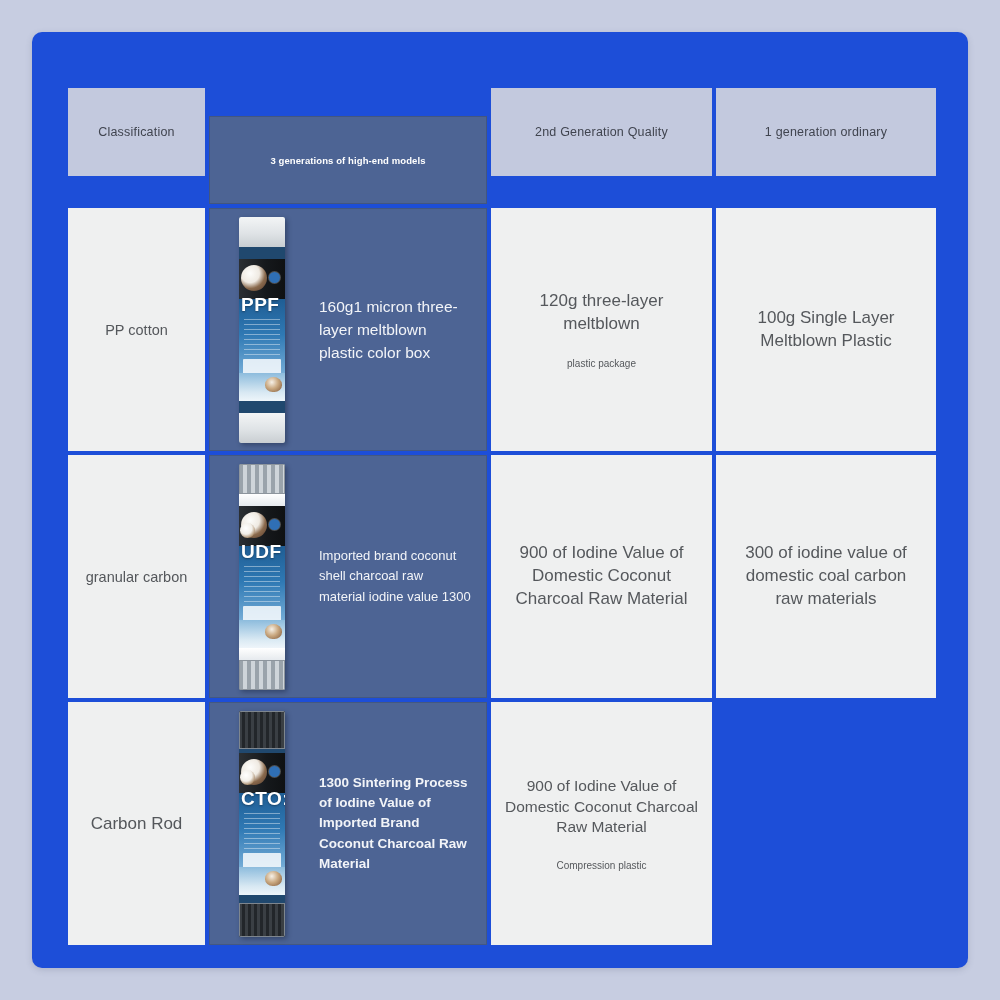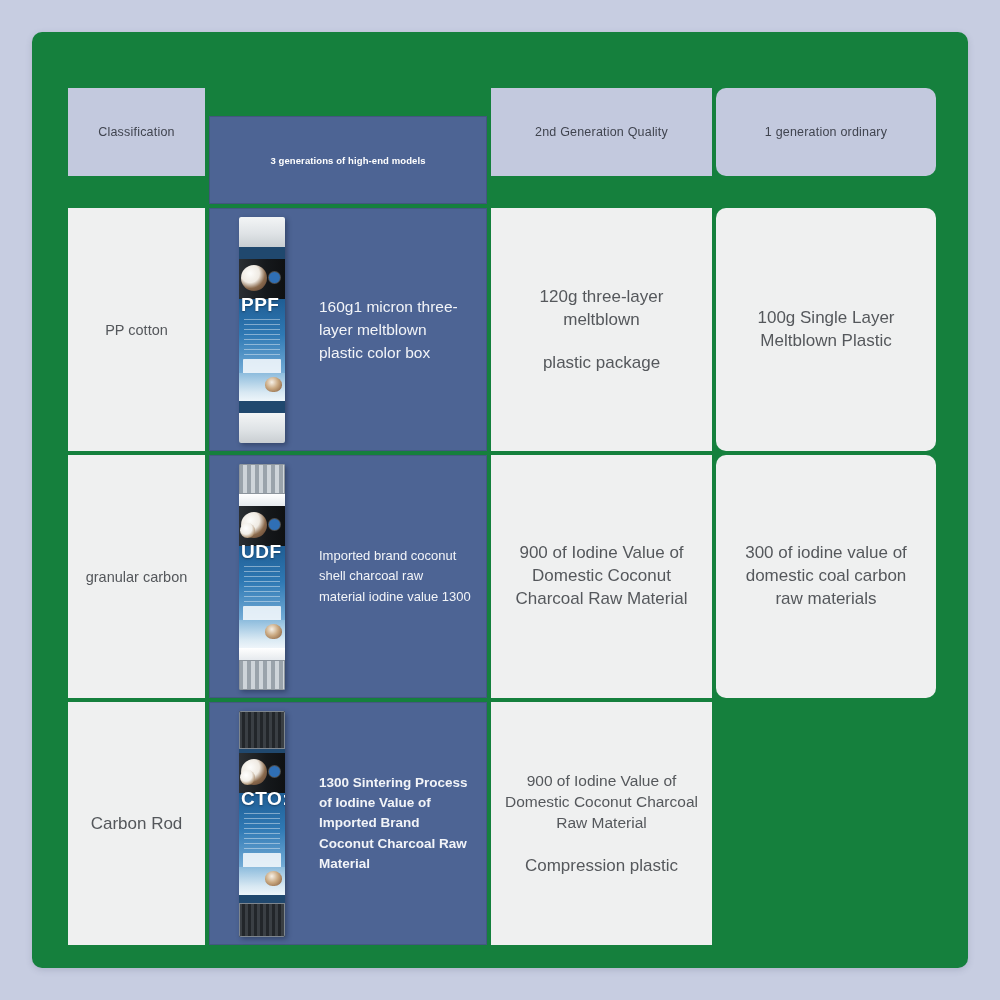--- a/index.html
+++ b/index.html
@@ -14,21 +14,21 @@
     overflow: hidden;
   }
 
   
   .page-card {
     position: absolute;
     left: 32px;
     top: 32px;
     width: 936px;
     height: 936px;
-    background: #15803d;
+    background: #1d4ed8;
     border-radius: 10px;
     box-shadow: 0 2px 6px rgba(80, 90, 120, 0.22);
     box-sizing: border-box;
   }
 
   
   .compare-table {
     position: absolute;
     left: 36px;
     top: 56px;
@@ -39,21 +39,21 @@
   }
   .trow {
     display: flex;
     gap: 4px;
   }
 
   
   .c1 { width: 137px; flex: 0 0 137px; }
   .c2 { width: 278px; flex: 0 0 278px; }
   .c3 { width: 221px; flex: 0 0 221px; }
-  .c4 { width: 220px; flex: 0 0 220px; border-radius: 10px; }
+  .c4 { width: 220px; flex: 0 0 220px; }
 
   
   .header-row .hcell {
     height: 88px;
     background: #c3c9de;
     display: flex;
     align-items: center;
     justify-content: center;
     text-align: center;
     color: #40444f;
@@ -127,21 +127,21 @@
   .stack {
     display: flex;
     flex-direction: column;
     align-items: center;
     justify-content: center;
     gap: 22px;
     width: 100%;
   }
   .p-main { font-size: 17px; line-height: 1.35; }
   .p-main.sm { font-size: 15.5px; line-height: 1.35; }
-  .p-sub  { font-size: 17px; }
+  .p-sub  { font-size: 10px; }
 
   
   .cartridge-wrap {
     flex: 0 0 106px;
     display: flex;
     align-items: center;
     justify-content: center;
     height: 100%;
   }
   .cartridge {

